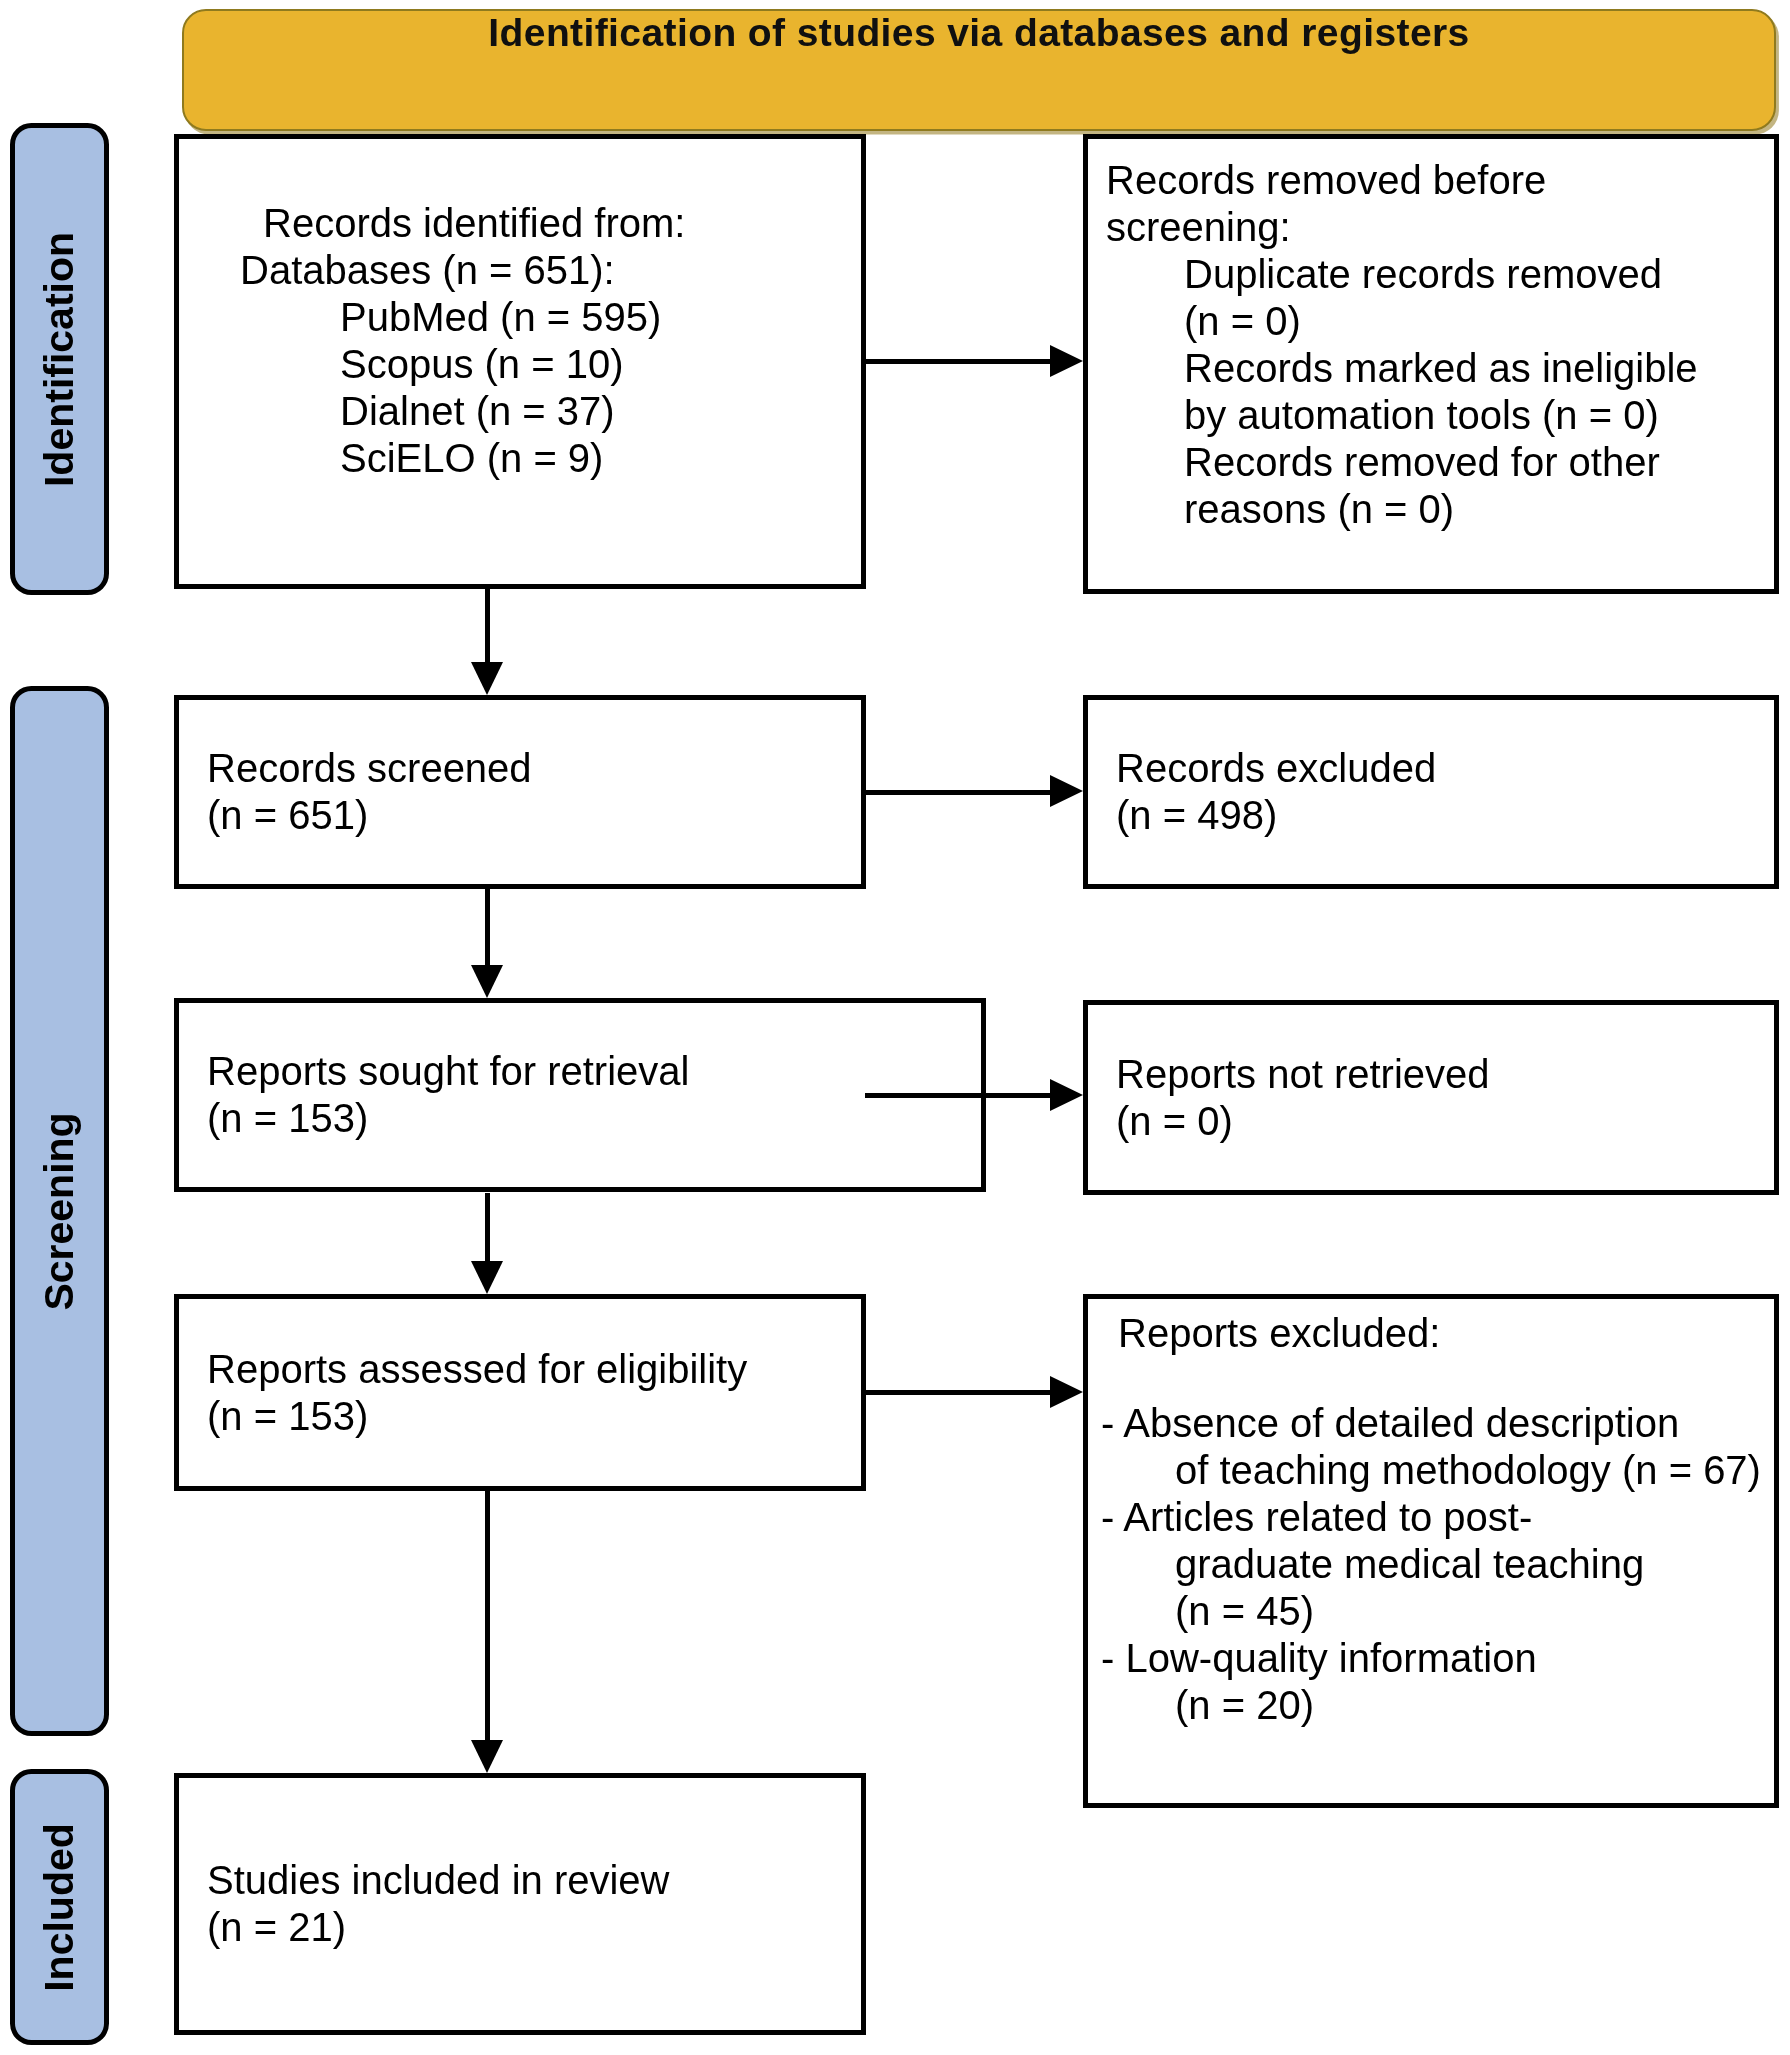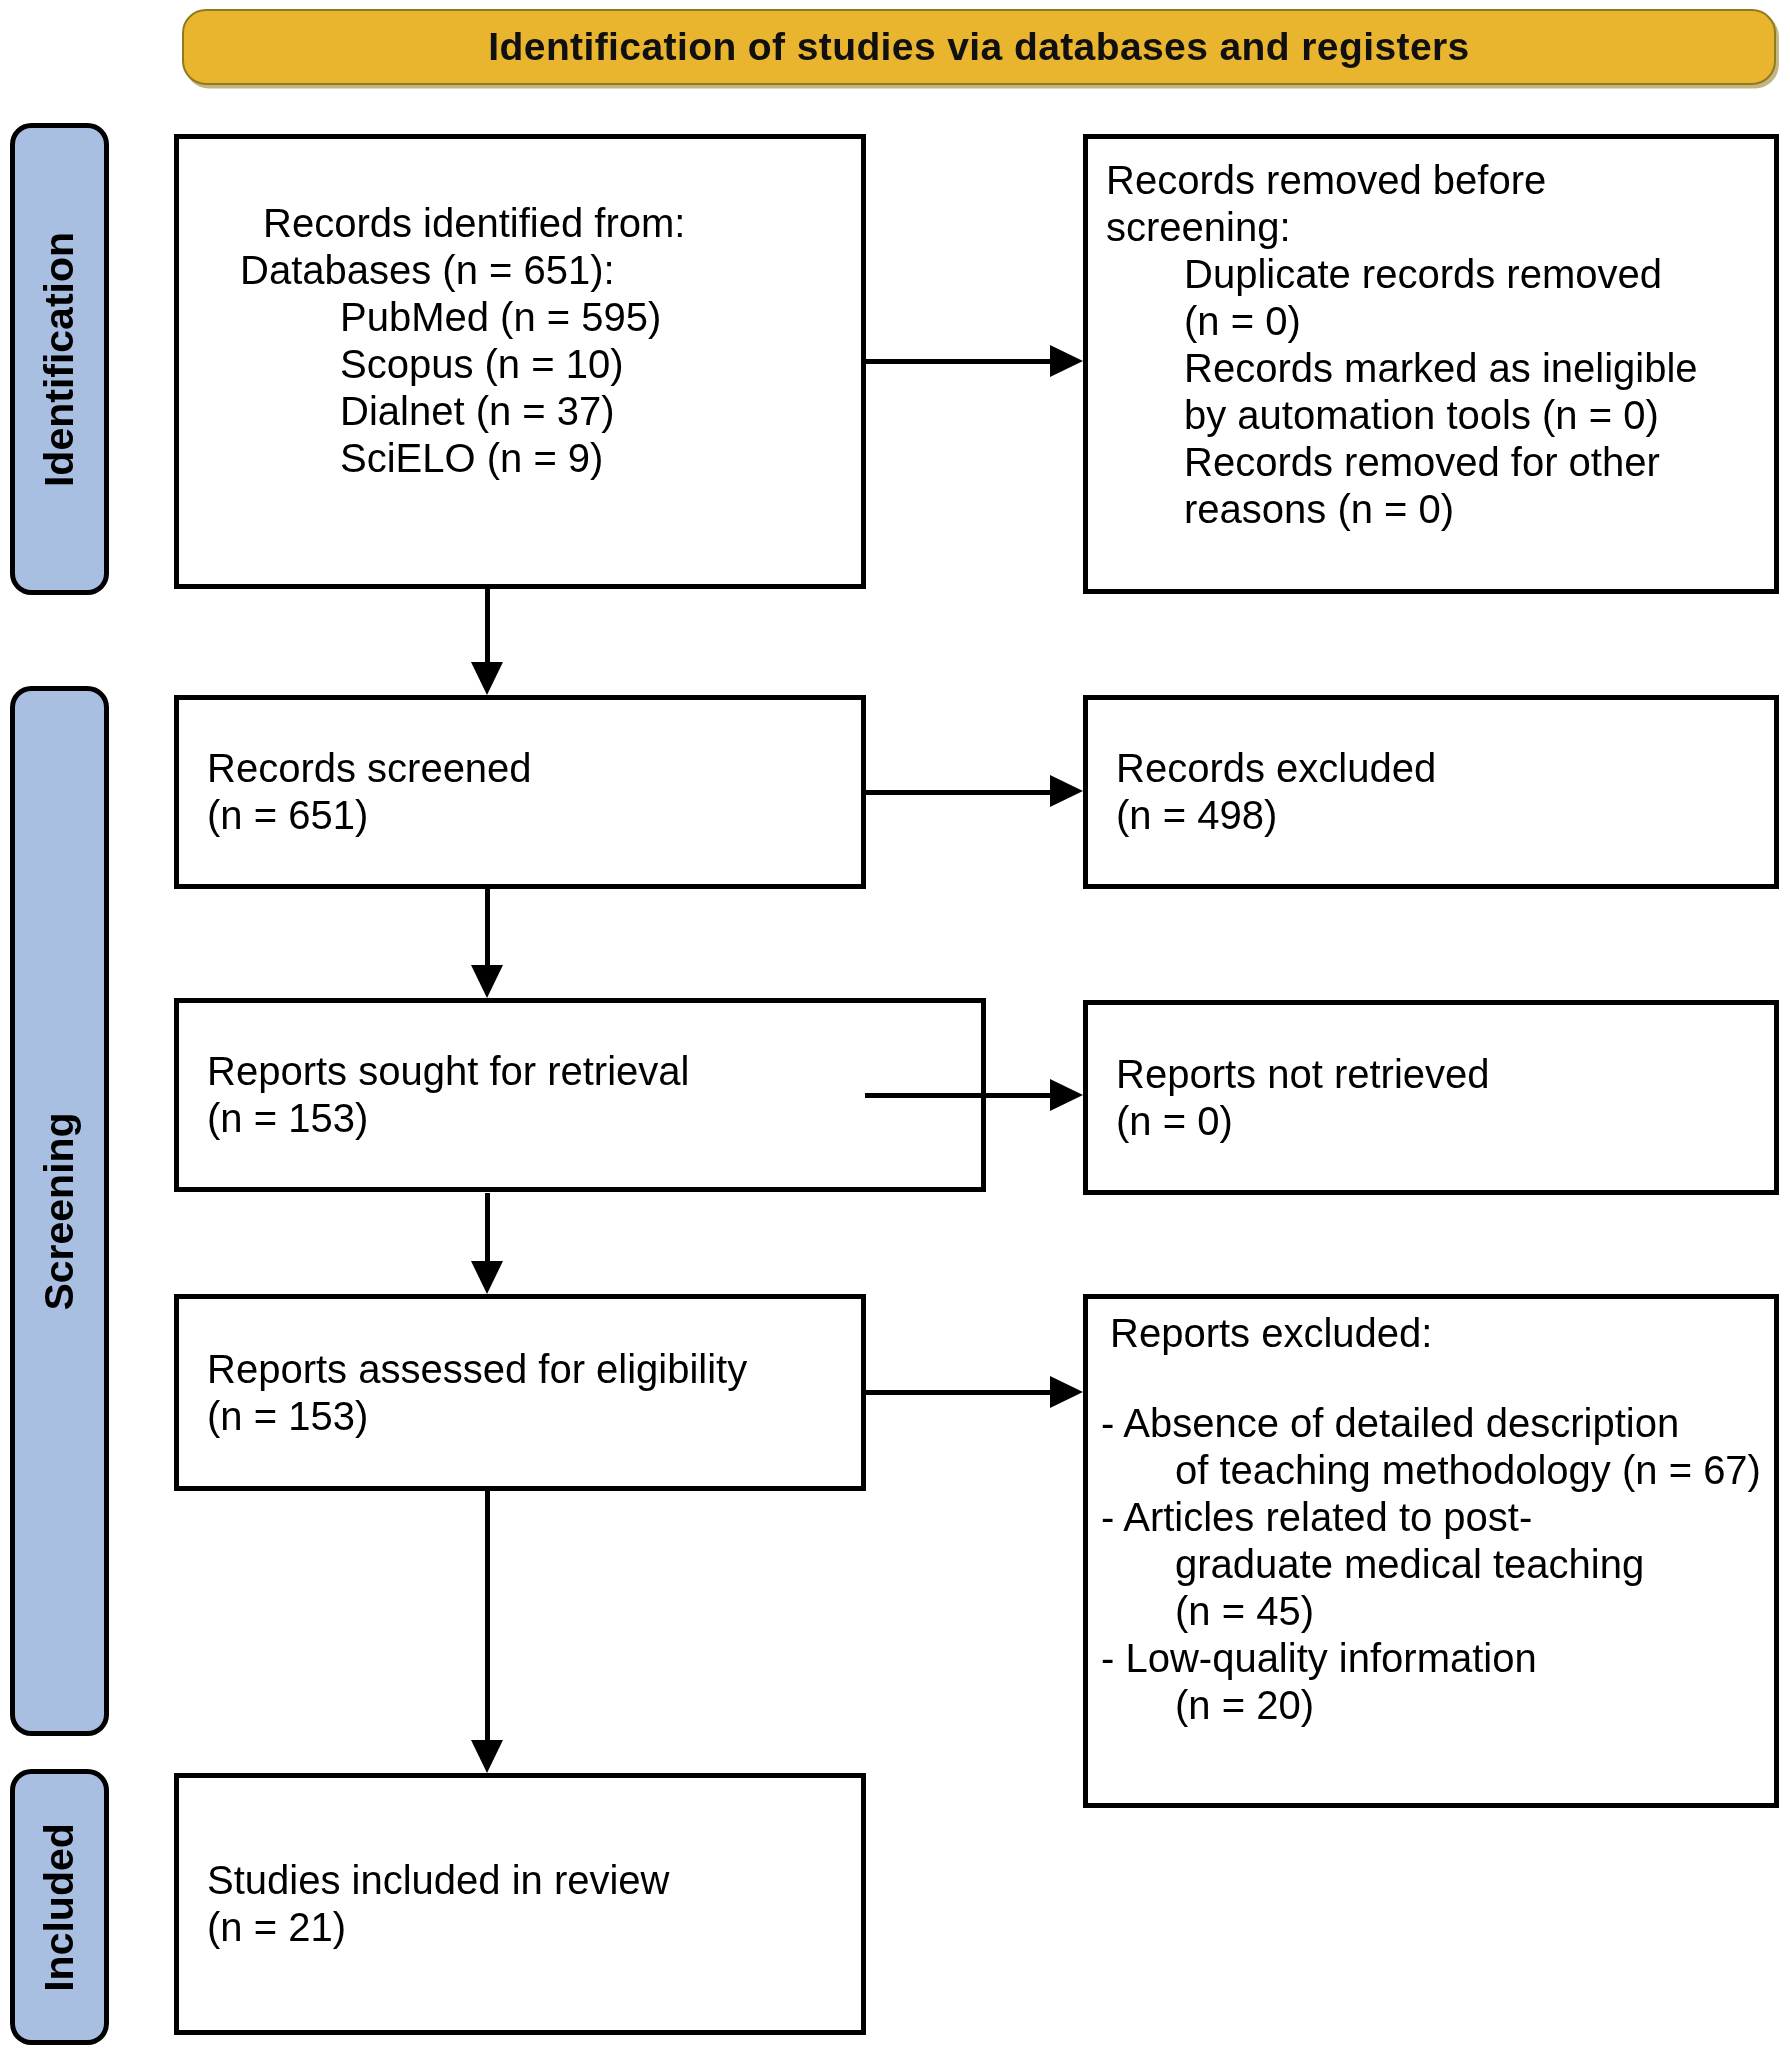--- a/index.html
+++ b/index.html
@@ -12,26 +12,26 @@
   *{margin:0;padding:0;box-sizing:border-box;}
   html,body{background:var(--bg);}
   body{
     width:1791px;height:2056px;position:relative;
     font-family:"Liberation Sans","DejaVu Sans",sans-serif;color:#000;
   }
   .canvas{position:absolute;left:0;top:0;width:1791px;height:2056px;background:var(--bg);}
 
   
   .banner{
-    position:absolute;left:182px;top:8.6px;width:1594px;height:76px;
+    position:absolute;left:182px;top:8.6px;width:1594px;height:122px;
     background:var(--banner-fill);
     border:2.9px solid var(--banner-border);
     border-radius:24px;
     box-shadow:2.9px 3.6px 0 rgba(146,120,28,0.55);
-    display:flex;align-items:center;justify-content:center;
+    display:flex;align-items:flex-start;justify-content:center;
   }
   .banner .title{font-size:39px;font-weight:bold;color:#101010;letter-spacing:0.4px;}
 
   
   .vlabel{
     position:absolute;left:10px;width:99px;
     background:var(--sidebar-fill);
     border:5px solid #000;border-radius:21.4px;
     display:flex;align-items:center;justify-content:center;overflow:hidden;
   }
@@ -63,21 +63,21 @@
   #box-removed .lvl1{padding-left:96px;}
 
   #box-screened{left:174px;top:695px;width:692px;height:194px;}
   #box-excluded-records{left:1083px;top:695px;width:696px;height:194px;}
   #box-sought{left:174px;top:998px;width:812px;height:194px;}
   #box-not-retrieved{left:1083px;top:1000px;width:696px;height:195px;}
   #box-assessed{left:174px;top:1294px;width:692px;height:197px;}
   #box-included-studies{left:174px;top:1773px;width:692px;height:262px;}
 
   #box-excluded-reports{left:1083px;top:1294px;width:696px;height:514px;padding-top:10.7px;}
-  #box-excluded-reports .lvl0{padding-left:22px;}
+  #box-excluded-reports .lvl0{padding-left:30px;}
   #box-excluded-reports .blank{min-height:43px;}
   #box-excluded-reports .item{padding-left:44px;text-indent:-31px;}
   #box-excluded-reports .cont{padding-left:57px;margin-left:30px;}
 
   
   .aline-v{position:absolute;width:5px;background:#000;}
   .aline-h{position:absolute;height:5px;background:#000;}
   .tri-down{
     position:absolute;width:0;height:0;
     border-left:16.4px solid transparent;border-right:16.4px solid transparent;

